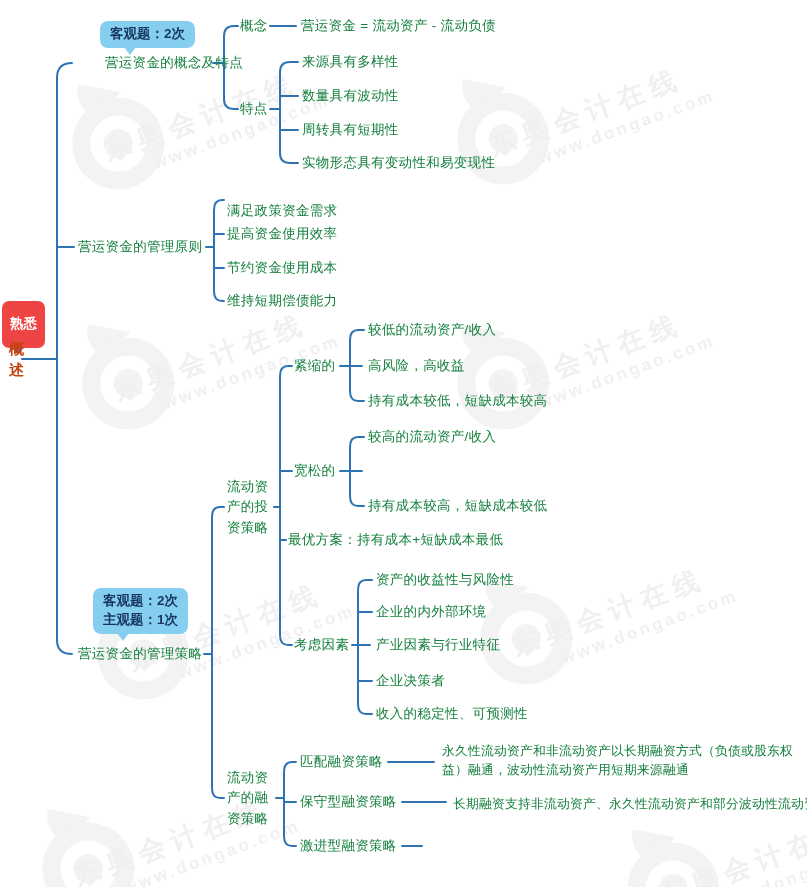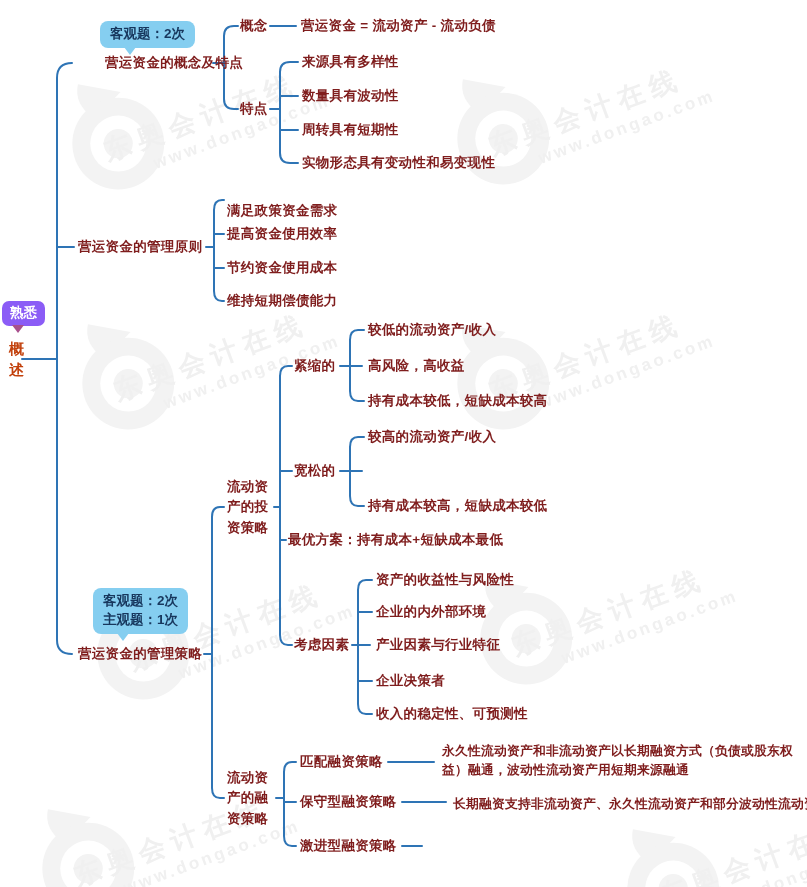--- a/index.html
+++ b/index.html
@@ -14,40 +14,40 @@
     position:absolute;left:58px;bottom:12px;transform:rotate(-20deg);transform-origin:0 100%;
     color:#f0f0f0;font-weight:bold;white-space:nowrap;
   }
   .wm-brand{font-size:27px;letter-spacing:7px;}
   .wm-site{font-size:17px;letter-spacing:3px;margin-left:42px;}
   
   .links{position:absolute;left:0;top:0;}
   
   .node{
     position:absolute;transform:translateY(-50%);
-    font-size:13.5px;font-weight:700;color:#7f1d1d;
+    font-size:13.5px;font-weight:400;color:#15803d;
     white-space:nowrap;line-height:1.5;letter-spacing:.3px;
   }
   .wrap{white-space:normal;word-break:break-all;}
   .desc{font-size:12.8px;letter-spacing:.2px;}
   .root-label{
     font-size:15px;font-weight:bold;color:#c2410c;
     width:20px;white-space:normal;word-break:break-all;line-height:1.4;letter-spacing:0;text-align:right;
   }
   
   .badge{
     position:absolute;background:#85cef0;color:#17375d;
     font-size:13.5px;font-weight:bold;line-height:1.4;
     padding:4px 10px;border-radius:8px;
   }
   .badge::after{
     content:"";position:absolute;bottom:-7px;left:24px;
     border:6px solid transparent;border-top:8px solid #85cef0;border-bottom:0;
   }
-  .badge.pink{background:#8b5cf6;color:#ffffff;border-radius:7px;padding:3px 8px;}
+  .badge.pink{background:#ef4444;color:#ffffff;border-radius:7px;padding:14px 8px;}
   .badge.pink::after{border-top-color:#a8508d;left:10px;}
 </style>
 </head>
 <body>
 
 <div class="stage">
 
   <div class="wm" style="left:60px;top:30px;">
     <svg class="wm-logo" viewBox="0 0 100 100">
       <path fill="#f3f3f3" d="M16 2 L54 9 L31 33 Q12 20 16 2 Z"></path>

